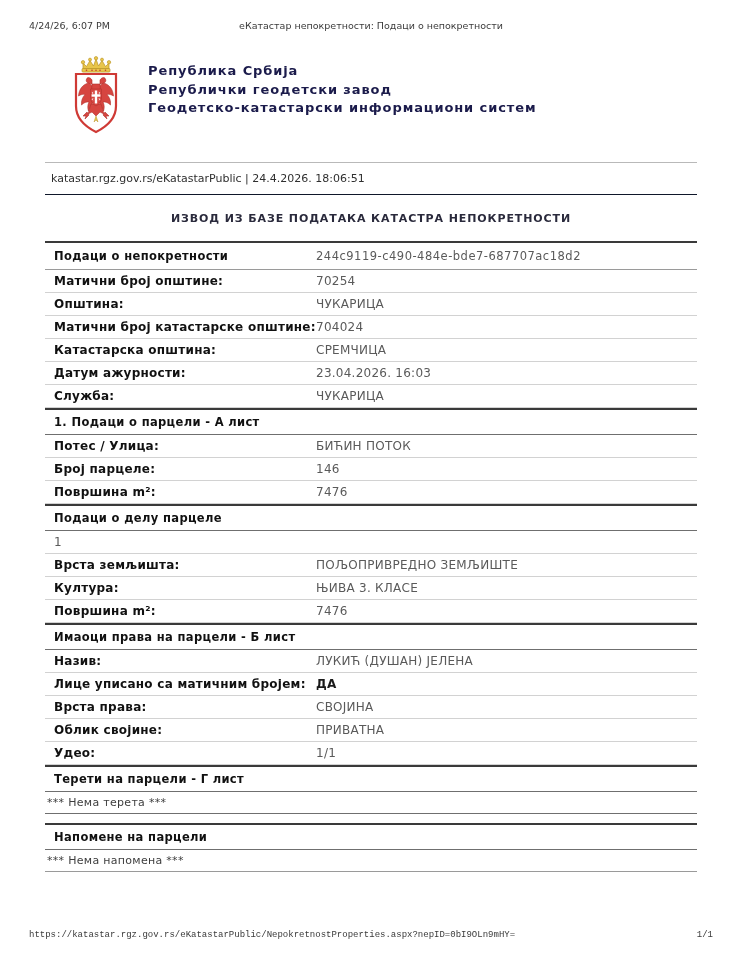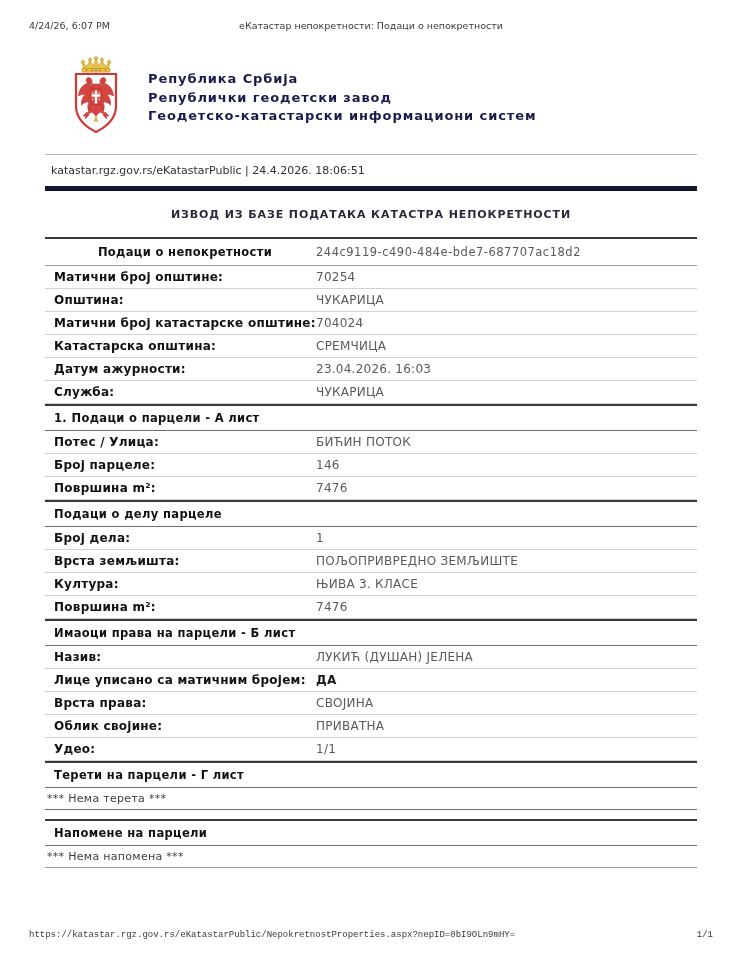--- a/index.html
+++ b/index.html
@@ -84,37 +84,37 @@
   .crest {
     width: 56px;
     height: 80px;
     margin-left: 23px;
     margin-top: 2px;
     position: relative;
     flex: none;
   }
   .org-lines {
     margin-left: 24px;
-    margin-top: 16px;
+    margin-top: 8px;
     color: #1b1b4b;
     font-size: 13px;
     font-weight: bold;
     letter-spacing: 0.9px;
     line-height: 18.5px;
   }
   .org-lines div { white-space: nowrap; }
 
   
   .urlbar {
     border-top: 1px solid #b9b9b9;
-    margin-top: 8px;
+    margin-top: 16px;
     padding: 9px 0 9px 6px;
     font-size: 11px;
     color: #2f2f2f;
-    border-bottom: 5px solid #0f172a;
+    border-bottom: 1px solid #0f172a;
   }
 
   
   .doc-title {
     text-align: center;
     font-size: 11px;
     font-weight: bold;
     color: #2a2a3c;
     letter-spacing: 0.9px;
     padding: 17px 0 16px 0;
@@ -157,21 +157,20 @@
   }
   .row .val.strong {
     color: #1a1a1a;
     font-weight: bold;
   }
 
   
   .sec-head.with-val {
     display: flex;
     padding: 6px 0 6px 9px;
-    text-align: center;
   }
   .sec-head.with-val .lbl { width: 262px; flex: none; }
   .sec-head.with-val .val {
     font-weight: normal;
     color: #5a5a5a;
     letter-spacing: 0.5px;
   }
 
   .empty-note {
     font-size: 11px;
@@ -305,21 +304,20 @@
     </div>
     <div class="row">
       <span class="lbl">Површина m²:</span>
       <span class="val">7476</span>
     </div>
   </div>
 
   <div class="section">
     <div class="sec-head">Подаци о делу парцеле</div>
     <div class="row">
-      <span class="lbl">Број дела:</span>
       <span class="val">1</span>
     </div>
     <div class="row">
       <span class="lbl">Врста земљишта:</span>
       <span class="val">ПОЉОПРИВРЕДНО ЗЕМЉИШТЕ</span>
     </div>
     <div class="row">
       <span class="lbl">Култура:</span>
       <span class="val">ЊИВА 3. КЛАСЕ</span>
     </div>

